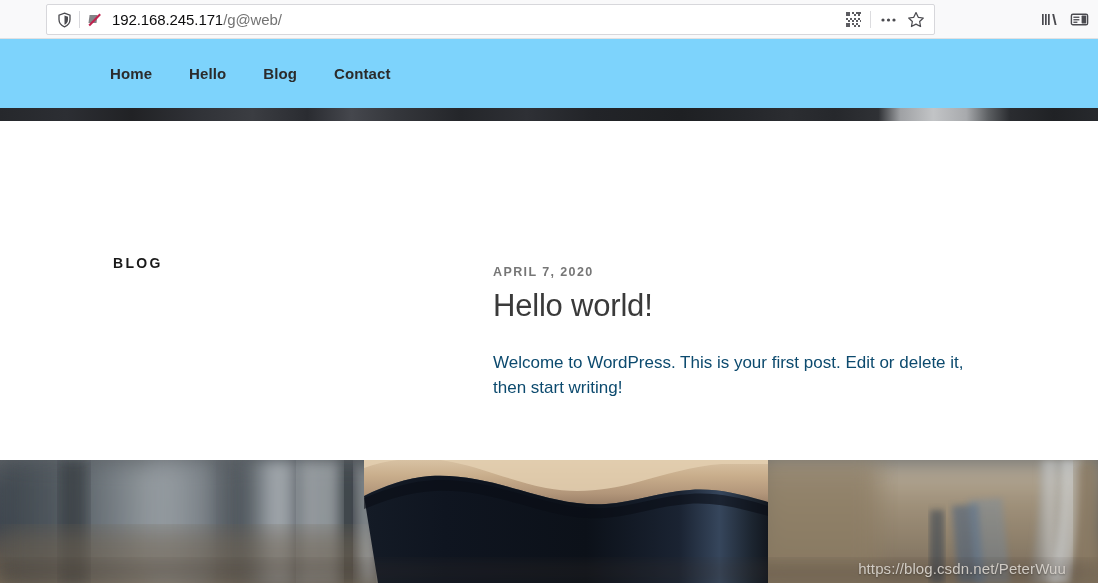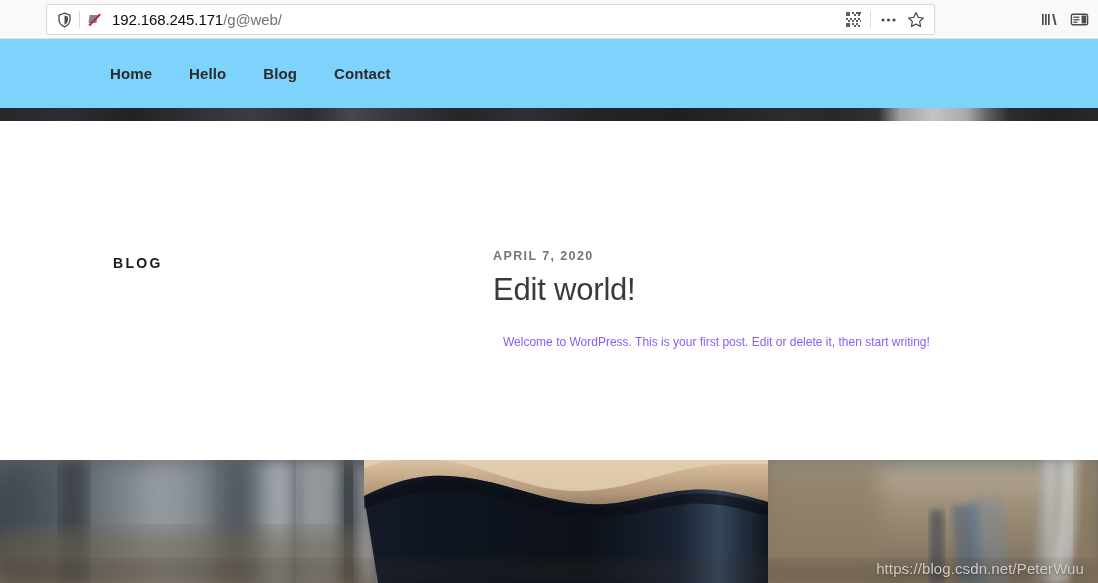--- a/index.html
+++ b/index.html
@@ -172,51 +172,51 @@
   .post {
     position: absolute;
     left: 493px; top: 128px;
     width: 520px;
   }
   .post-date {
     font-size: 12.5px;
     font-weight: bold;
     letter-spacing: 1.4px;
     color: #767676;
-    margin: 0 0 10px 0;
+    margin: 16px 0 10px 0;
   }
   .post-title {
     font-size: 31px;
     font-weight: normal;
     color: #3a3a3a;
     margin: 0 0 26px 0;
     letter-spacing: -0.2px;
     line-height: 1.12;
   }
   .post-body {
-    font-size: 12px;
+    font-size: 17px;
     line-height: 1.48;
-    color: #8b5cf6;
-    margin: 10px;
+    color: #0c4a6e;
+    margin: 0;
     max-width: 505px;
   }
 
   
   .photo {
     position: absolute;
     top: 421px; left: 0;
     width: 1098px; height: 123px;
     overflow: hidden;
     background: #4a4136;
   }
   .photo-svg { display: block; width: 1098px; height: 123px; }
 
   .watermark {
     position: absolute;
-    right: 14px; bottom: 6px;
+    right: 32px; bottom: 6px;
     font-size: 15px;
     color: #d8d3cc;
     opacity: 0.92;
     letter-spacing: 0.1px;
     text-shadow: 0 1px 2px rgba(0,0,0,0.35);
   }
 </style>
 </head>
 <body>
 
@@ -326,21 +326,21 @@
   </nav>
 
   <div class="header-strip"></div>
 
   <div class="content-area">
 
     <div class="blog-label">BLOG</div>
 
     <article class="post">
       <div class="post-date">APRIL 7, 2020</div>
-      <h1 class="post-title">Edit world!</h1>
+      <h1 class="post-title">Hello world!</h1>
       <p class="post-body">Welcome to WordPress. This is your first post. Edit or delete it, then start writing!</p>
     </article>
 
   </div>
 
   <div class="photo">
     <svg class="photo-svg" viewBox="0 0 1098 123" preserveAspectRatio="none">
       <defs>
         <linearGradient id="bgL" x1="0" y1="0" x2="0" y2="1">
           <stop offset="0%" stop-color="#5c6166"></stop>

